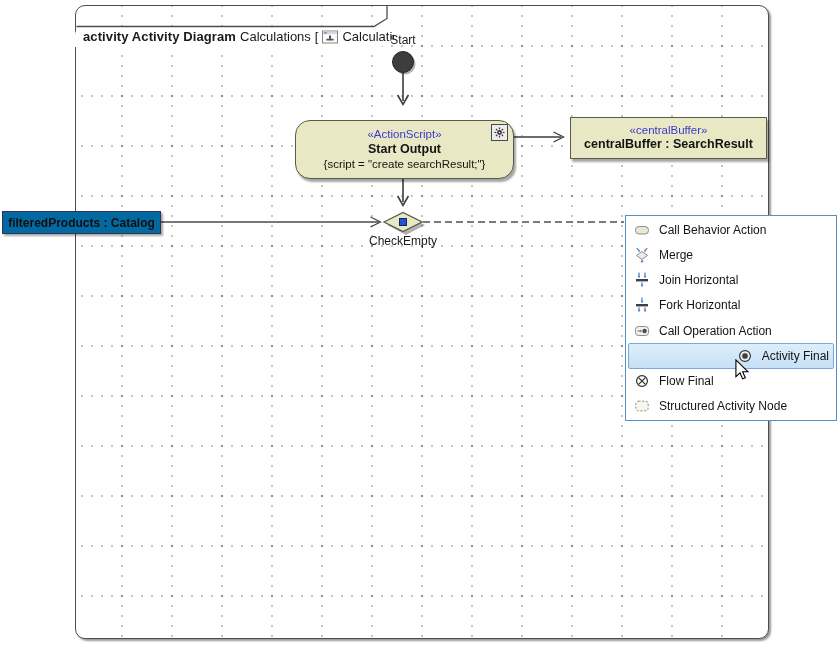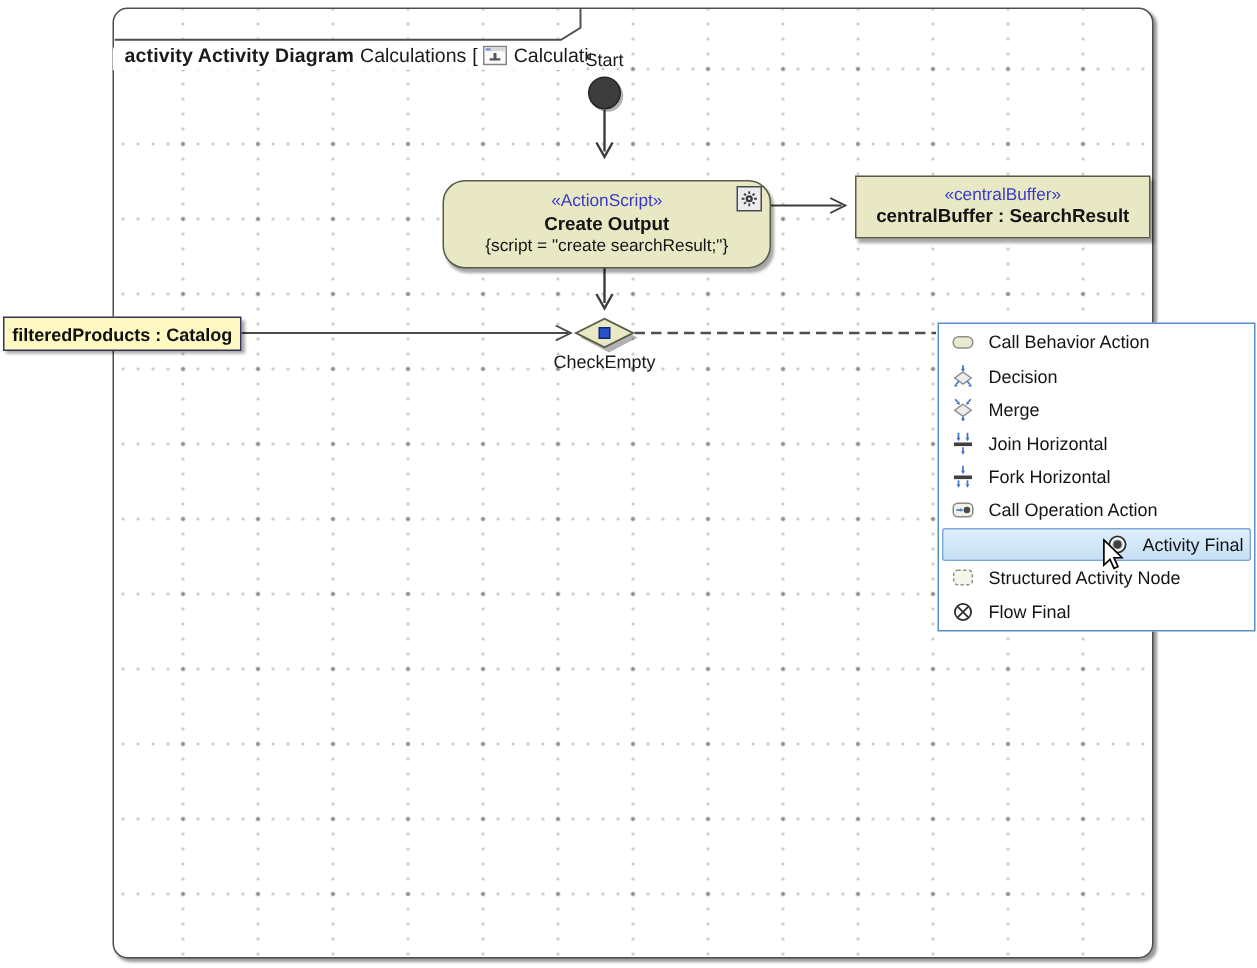--- a/index.html
+++ b/index.html
@@ -44,21 +44,21 @@
   .stereo{color:#3a3ac8;font-size:11.5px;}
   .nname{font-weight:bold;font-size:12.5px;color:#141414;}
   .nbody{font-size:11.5px;color:#141414;}
   .rake-box{
     top:3px;right:5px;width:15px;height:15px;
     border:1px solid #4a4a4a;background:#ececec;
     display:flex;align-items:center;justify-content:center;
   }
   .object-label{
     left:2px;top:211px;width:157px;height:21px;
-    background:#fef9c3;border:1.2px solid #33335a;
+    background:#0369a1;border:1.2px solid #33335a;
     box-shadow:2px 2px 2px rgba(0,0,0,0.35);
     display:flex;align-items:center;justify-content:center;
     font-weight:bold;font-size:12px;color:#101010;
   }
   .free-label{font-size:12px;color:#1a1a1a;text-align:center;}
   .start-label{left:375px;top:33px;width:56px;}
   .decision-label{left:360px;top:234px;width:86px;}
   
   .popup{
     left:625px;top:215px;width:212px;height:206px;
@@ -124,21 +124,21 @@
 
   <polygon points="387,225 406,215 425,225 406,235" fill="rgba(0,0,0,0.30)"></polygon>
   <polygon points="384,222 403,212.5 422,222 403,231.5" fill="#e8e8c5" stroke="#5a5a4a" stroke-width="1.3"></polygon>
   <rect x="399.5" y="218.5" width="7" height="7" fill="#2a52cc" stroke="#10266e" stroke-width="1"></rect>
 </svg>
 
 <div class="abs free-label start-label">Start</div>
 
 <div class="abs node-tan action-node">
   <div class="stereo">«ActionScript»</div>
-  <div class="nname">Create Output</div>
+  <div class="nname">Start Output</div>
   <div class="nbody">{script = "create searchResult;"}</div>
   <div class="abs rake-box">
     <svg width="11" height="11" viewBox="0 0 12 12">
       <circle cx="6" cy="6" r="2.6" fill="#3a3a3a"></circle>
       <g stroke="#3a3a3a" stroke-width="1.3">
         <path d="M6 0.5 V2.5"></path>
           <path d="M6 9.5 V11.5"></path>
           <path d="M0.5 6 H2.5"></path>
           <path d="M9.5 6 H11.5"></path>
         <path d="M2.2 2.2 L3.6 3.6"></path>
@@ -162,32 +162,20 @@
 
 <div class="abs popup">
 
   <div class="menu-row">
     <svg class="menu-icon" viewBox="0 0 16 16">
       <rect x="1.5" y="4.5" width="13" height="7.5" rx="3.5" fill="#e9e9d2" stroke="#8f8f8f"></rect>
     </svg>
     <span>Call Behavior Action</span>
   </div>
 
-  <div class="menu-row">
-    <svg class="menu-icon" viewBox="0 0 16 16">
-      <path d="M8 0.5 V3" stroke="#3e6fc9" stroke-width="1.1"></path>
-      <polygon points="6.6,2.8 9.4,2.8 8,5" fill="#3e6fc9"></polygon>
-      <polygon points="8,5 13.5,9 8,13 2.5,9" fill="#ececec" stroke="#8f8f8f"></polygon>
-      <path d="M5.2 11.2 L3.6 13" stroke="#3e6fc9" stroke-width="1.1"></path>
-      <polygon points="2.2,15 4.6,14.2 2.9,12.7" fill="#3e6fc9"></polygon>
-      <path d="M10.8 11.2 L12.4 13" stroke="#3e6fc9" stroke-width="1.1"></path>
-      <polygon points="13.8,15 11.4,14.2 13.1,12.7" fill="#3e6fc9"></polygon>
-    </svg>
-    <span>Decision</span>
-  </div>
 
   <div class="menu-row">
     <svg class="menu-icon" viewBox="0 0 16 16">
       <path d="M2.8 1.2 L4.6 3.2" stroke="#3e6fc9" stroke-width="1.1"></path>
       <polygon points="6,4.9 5.4,2.5 3.6,4.1" fill="#3e6fc9"></polygon>
       <path d="M13.2 1.2 L11.4 3.2" stroke="#3e6fc9" stroke-width="1.1"></path>
       <polygon points="10,4.9 10.6,2.5 12.4,4.1" fill="#3e6fc9"></polygon>
       <polygon points="8,4.5 13.5,8.5 8,12.5 2.5,8.5" fill="#ececec" stroke="#8f8f8f"></polygon>
       <path d="M8 12.8 V14.5" stroke="#3e6fc9" stroke-width="1.1"></path>
       <polygon points="6.6,14 9.4,14 8,16" fill="#3e6fc9"></polygon>
@@ -234,30 +222,30 @@
   <div class="menu-row highlight">
     <svg class="menu-icon" viewBox="0 0 16 16">
       <circle cx="8" cy="8" r="5.4" fill="#fdfdfd" stroke="#2e2e2e" stroke-width="1.2"></circle>
       <circle cx="8" cy="8" r="3" fill="#3e3e3e" stroke="#9a9a9a" stroke-width="0.8"></circle>
     </svg>
     <span>Activity Final</span>
   </div>
 
   <div class="menu-row">
     <svg class="menu-icon" viewBox="0 0 16 16">
-      <rect x="1.8" y="3.2" width="12.4" height="9.6" rx="2.5" fill="#f6f6ea" stroke="#8f8f8f" stroke-dasharray="2.2 1.6"></rect>
-    </svg>
-    <span>Structured Activity Node</span>
-  </div>
-
-  <div class="menu-row">
-    <svg class="menu-icon" viewBox="0 0 16 16">
       <circle cx="8" cy="8" r="5.4" fill="#ffffff" stroke="#2e2e2e" stroke-width="1.2"></circle>
       <path d="M4.6 4.6 L11.4 11.4 M11.4 4.6 L4.6 11.4" stroke="#2e2e2e" stroke-width="1.2"></path>
     </svg>
     <span>Flow Final</span>
+  </div>
+
+  <div class="menu-row">
+    <svg class="menu-icon" viewBox="0 0 16 16">
+      <rect x="1.8" y="3.2" width="12.4" height="9.6" rx="2.5" fill="#f6f6ea" stroke="#8f8f8f" stroke-dasharray="2.2 1.6"></rect>
+    </svg>
+    <span>Structured Activity Node</span>
   </div>
 
 </div>
 
 <svg class="abs" style="left:735px;top:359px;" width="14" height="21" viewBox="0 0 12 19">
   <path d="M0.5,0.8 L0.5,16 L4.2,12.6 L6.6,18 L9,17 L6.6,11.6 L11.5,11.6 Z" fill="#ffffff" stroke="#000000" stroke-width="1"></path>
 </svg>
 
 </body></html>

